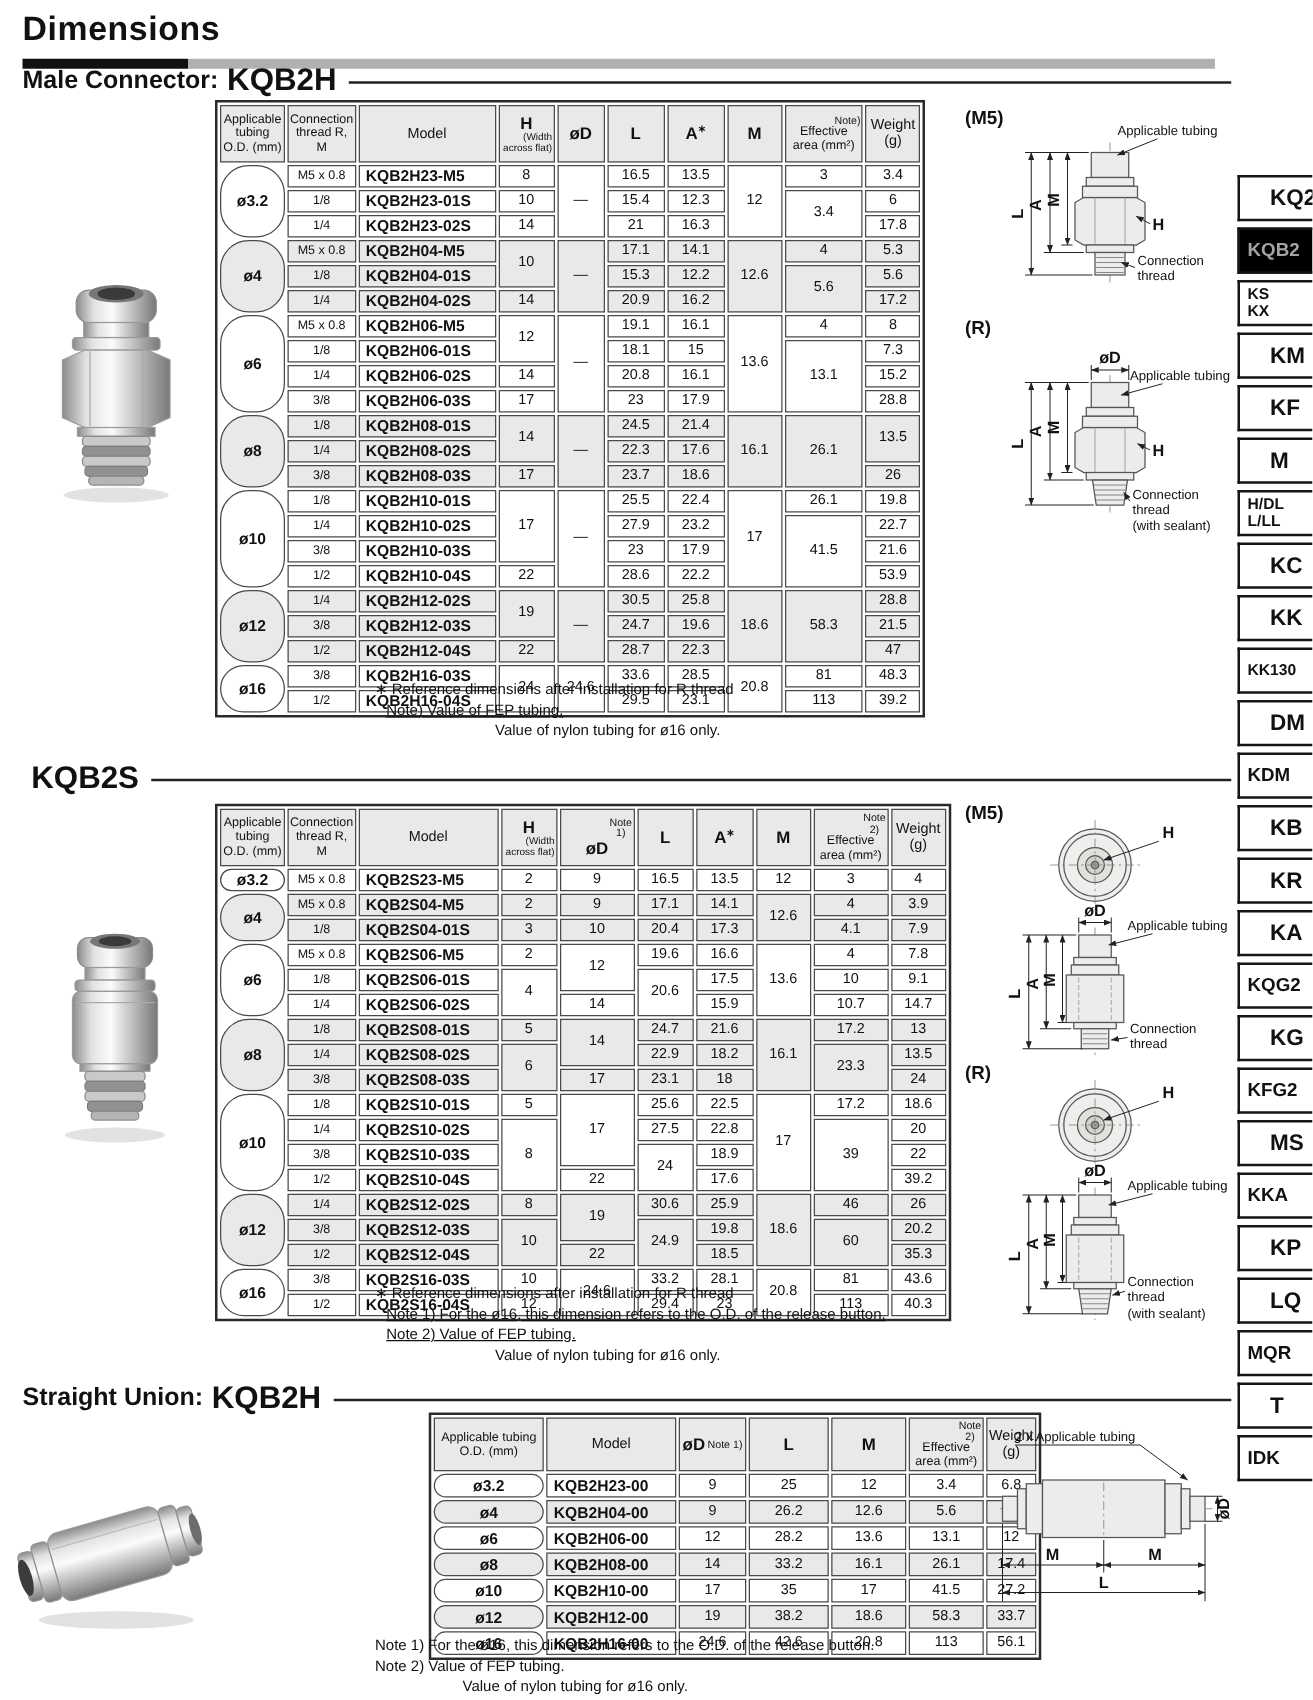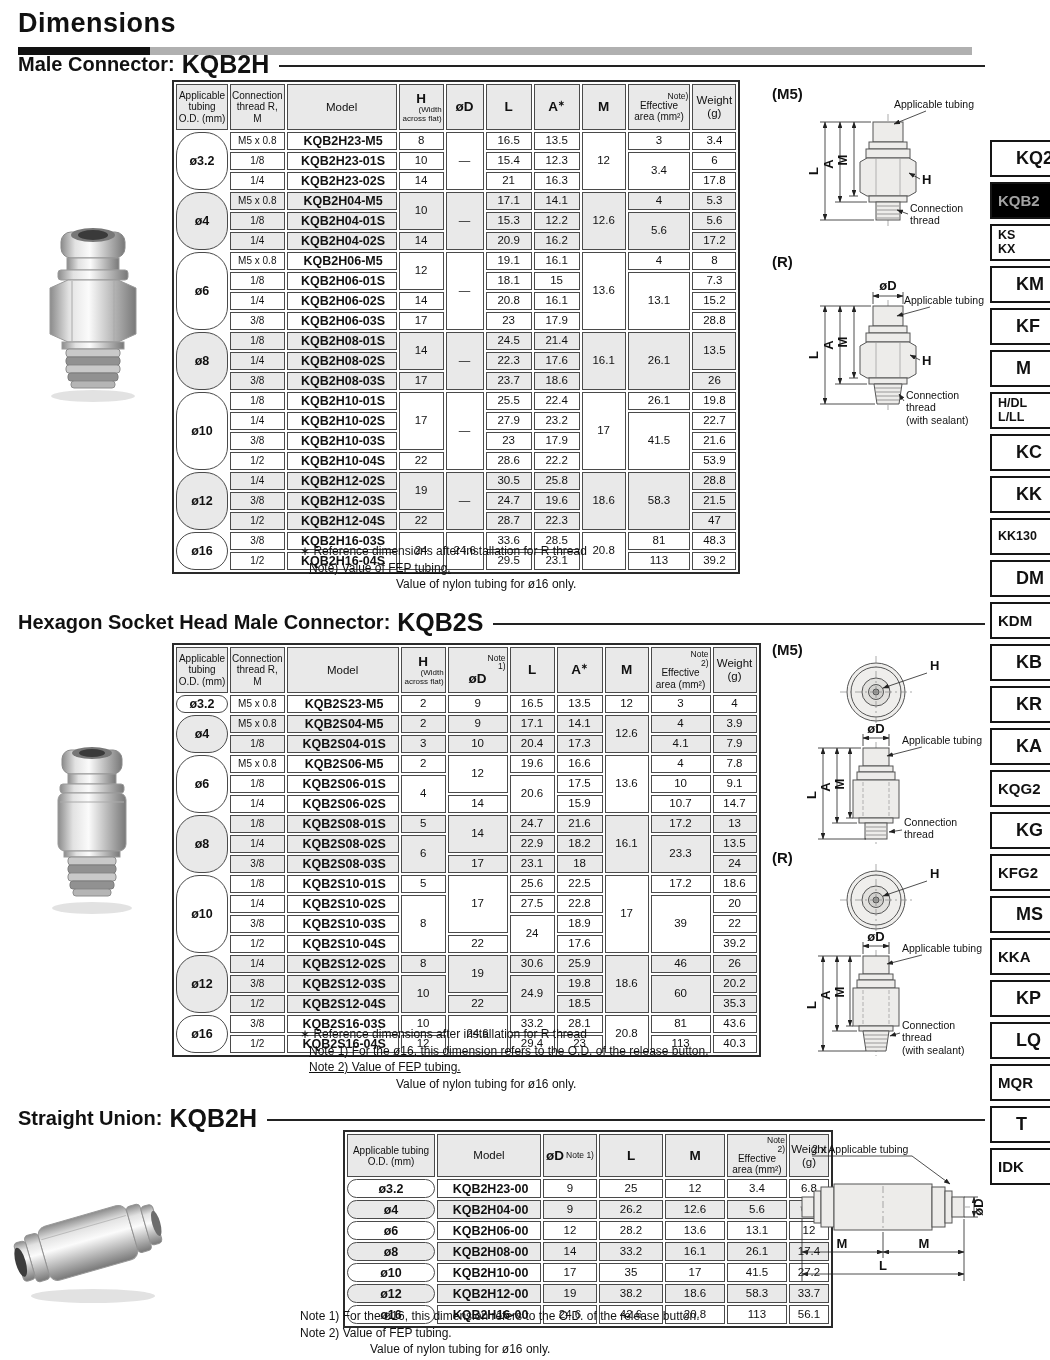--- a/index.html
+++ b/index.html
@@ -8,33 +8,33 @@
   .h-main-bar{position:absolute;left:18px;top:47px;width:954px;height:8px;
     background:linear-gradient(to right,#111 0,#111 132px,#b0b0b0 132px,#b0b0b0 100%);}
   .h-sec{position:absolute;left:18px;width:967px;display:flex;align-items:center;}
   .h-sec .pre{font-size:20px;font-weight:bold;white-space:pre;text-align:right;}
   .h-sec .mod{font-size:25px;font-weight:bold;margin-left:7px;}
   .h-sec .rule{height:2px;background:#222;flex:1;margin-left:10px;margin-top:3px;}
   .tbl{position:absolute;}
   table.dim-table{border-collapse:separate;border-spacing:2px;background:#fff;border:2px solid #2a2a2a;}
   table.dim-table th{background:#e9e9e9;border:1px solid #4a4a4a;font-weight:normal;font-size:10px;line-height:1.12;
     text-align:center;vertical-align:middle;padding:1px 1px;height:42px;}
-  table.dim-table th .note{display:block;font-size:8.5px;text-align:right;line-height:1;padding-left:38px;}
+  table.dim-table th .note{display:block;font-size:8.5px;text-align:center;line-height:1;padding-left:38px;}
   table.dim-table th .main{display:block;}
   table.dim-table th .main.dim{font-size:13.5px;font-weight:bold;}
   table.dim-table th .main.md{font-size:11.5px;}
   table.dim-table th sup{font-size:8px;}
   table.dim-table th .after{font-size:8.5px;font-weight:normal;margin-left:2px;vertical-align:2px;}
   table.dim-table th .sub{display:block;font-size:8px;line-height:1.05;font-weight:normal;text-align:right;}
   table.dim-table td{background:#fff;border:1px solid #4a4a4a;text-align:center;vertical-align:middle;
     font-size:11.5px;height:16px;line-height:1;padding:0 2px;}
   table.dim-table tr.sh td{background:#e9e9e9;}
   table.dim-table td.od{font-weight:bold;font-size:12.5px;border-radius:23px;}
   table.dim-table td.th{font-size:10px;}
-  table.dim-table td.mo{font-weight:bold;font-size:12.5px;text-align:center;padding-left:5px;}
+  table.dim-table td.mo{font-weight:bold;font-size:12.5px;text-align:left;padding-left:5px;}
   table.t3 td{height:17px;}
   table.t3 th{height:36px;}
   .fn{position:absolute;font-size:12px;line-height:1.38;color:#111;}
   .fn .i0{margin-left:0;}
   .fn .i1{margin-left:9px;text-decoration:underline;}
   .fn .i2{margin-left:96px;}
   .fn .i3{margin-left:70px;}
   .sidebar{position:absolute;right:0;top:140px;width:60px;display:flex;flex-direction:column;gap:5px;}
   .sb-item{box-sizing:border-box;height:37px;border:2px solid #151515;border-right:none;background:#fff;
     display:flex;align-items:center;padding-left:6px;font-weight:bold;white-space:pre-line;}
@@ -431,21 +431,20 @@
   <text x="77" y="90" transform="rotate(-90 77 90)" text-anchor="middle" class="dg-dim">M</text>
   <text x="152" y="113" class="dg-dim">H</text>
   <line x1="150" y1="108" x2="140" y2="103" class="dln" marker-end="url(#ar)"></line>
   <text x="136" y="147" class="dg-txt">Connection</text>
   <text x="136" y="159" class="dg-txt">thread</text>
   <text x="136" y="172" class="dg-txt">(with sealant)</text>
   <line x1="134" y1="149" x2="129" y2="142" class="dln" marker-end="url(#ar)"></line>
 </svg>
 
 <div class="h-sec" style="top:608px;">
-  <span class="pre">Hexagon Socket Head Male Connector:</span>
   <span class="mod">KQB2S</span>
   <span class="rule"></span>
 </div>
 
 <svg width="115" height="175" style="left:35px;top:742px;">
   <ellipse cx="57" cy="166" rx="40" ry="6" fill="#cfcfcf" opacity="0.6"></ellipse>
   <rect x="27" y="8" width="60" height="24" rx="9" fill="url(#met)" stroke="#8a8a8a"></rect>
   <ellipse cx="57" cy="11" rx="20" ry="6" fill="#777"></ellipse>
   <ellipse cx="57" cy="11" rx="13" ry="4" fill="#3a3a3a"></ellipse>
   <rect x="33" y="32" width="48" height="10" fill="url(#met)" stroke="#9a9a9a"></rect>

